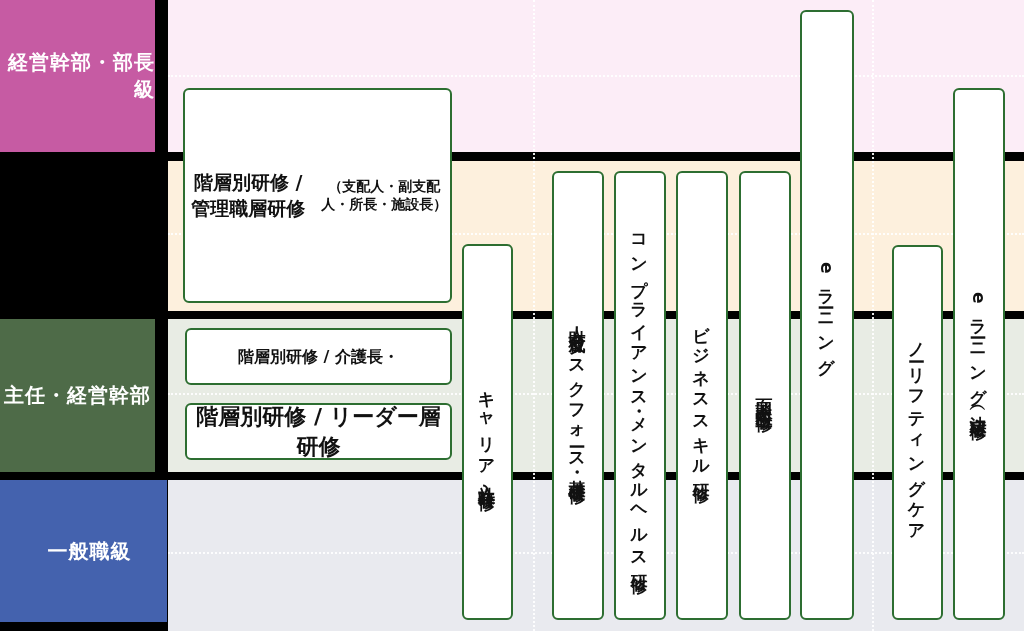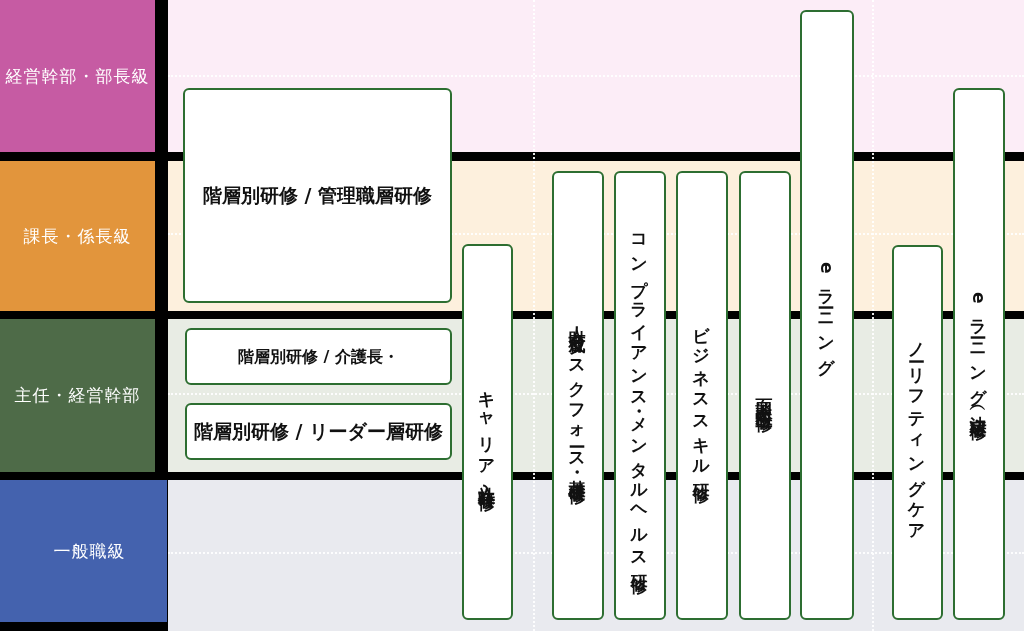--- a/index.html
+++ b/index.html
@@ -14,22 +14,22 @@
     overflow:hidden;
   }
   
   .lblock{
     position:absolute;left:0;width:155px;
     display:flex;align-items:center;justify-content:center;
     z-index:1;
   }
   .lblock span{
     position:relative;z-index:4;
-    color:#fff;font-weight:normal;font-size:17px;letter-spacing:1px;
-    text-align:left;
+    color:#fff;font-weight:bold;font-size:20px;letter-spacing:1px;
+    text-align:right;
   }
   .lb1{top:0;height:152px;background:#c65ba3;}
   .lb2{top:161px;height:150px;background:#e2953c;}
   .lb3{top:319px;height:153px;background:#4e6b48;}
   .lb4{top:480px;height:142px;background:#4462ae;padding-left:12px;}
   
   .band{position:absolute;left:168px;width:856px;z-index:1;}
   .bd1{top:0;height:152px;background:#fcedf7;}
   .bd2{top:161px;height:150px;background:#fdf0dd;}
   .bd3{top:319px;height:153px;background:#e8ece4;}
@@ -59,21 +59,21 @@
     color:#111;
   }
   .bigbox{left:183px;top:88px;width:269px;height:215px;
     flex-direction:row;gap:7px;text-align:center;}
   .bigbox .ttl{font-size:19px;font-weight:bold;}
   .bigbox .sub{font-size:14px;font-weight:bold;}
   .smbox1{left:185px;top:328px;width:267px;height:57px;
     flex-direction:column;text-align:center;
     font-size:16px;font-weight:bold;line-height:1.35;}
   .smbox2{left:185px;top:403px;width:267px;height:57px;
-    text-align:center;font-size:19px;font-weight:bold;}
+    text-align:center;font-size:22px;font-weight:bold;}
   
   .vbox{padding:4px 0;}
   .vtext{
     writing-mode:vertical-rl;
     text-orientation:mixed;
     font-size:17px;font-weight:bold;
     letter-spacing:3px;
     white-space:nowrap;
     color:#111;
   }
@@ -92,39 +92,37 @@
 <div class="canvas">
 
   <div class="band bd1"></div>
   <div class="band bd2"></div>
   <div class="band bd3"></div>
   <div class="band bd4"></div>
 
   <div class="lblock lb1">
     <span>経営幹部・部長級</span>
   </div>
-  <div class="lblock lb2">
-    <span>課長・係長級</span>
-  </div>
   <div class="lblock lb3">
     <span>主任・経営幹部</span>
   </div>
   <div class="lblock lb4">
     <span>一般職級</span>
   </div>
 
   <div class="hdot hd1"></div>
   <div class="hdot hd2"></div>
   <div class="hdot hd3"></div>
   <div class="hdot hd4"></div>
   <div class="vdot vd1"></div>
   <div class="vdot vd2"></div>
 
   <div class="wbox bigbox">
     <div class="ttl">階層別研修 / 管理職層研修</div>
+    <div class="sub">（支配人・副支配人・所長・施設長）</div>
   </div>
   <div class="wbox smbox1">
     <div>階層別研修 / 介護長・</div>
   </div>
   <div class="wbox smbox2">
     <div>階層別研修 / リーダー層研修</div>
   </div>
 
   <div class="wbox vbox vb1">
     <span class="vtext">キャリア入社時研修</span>

